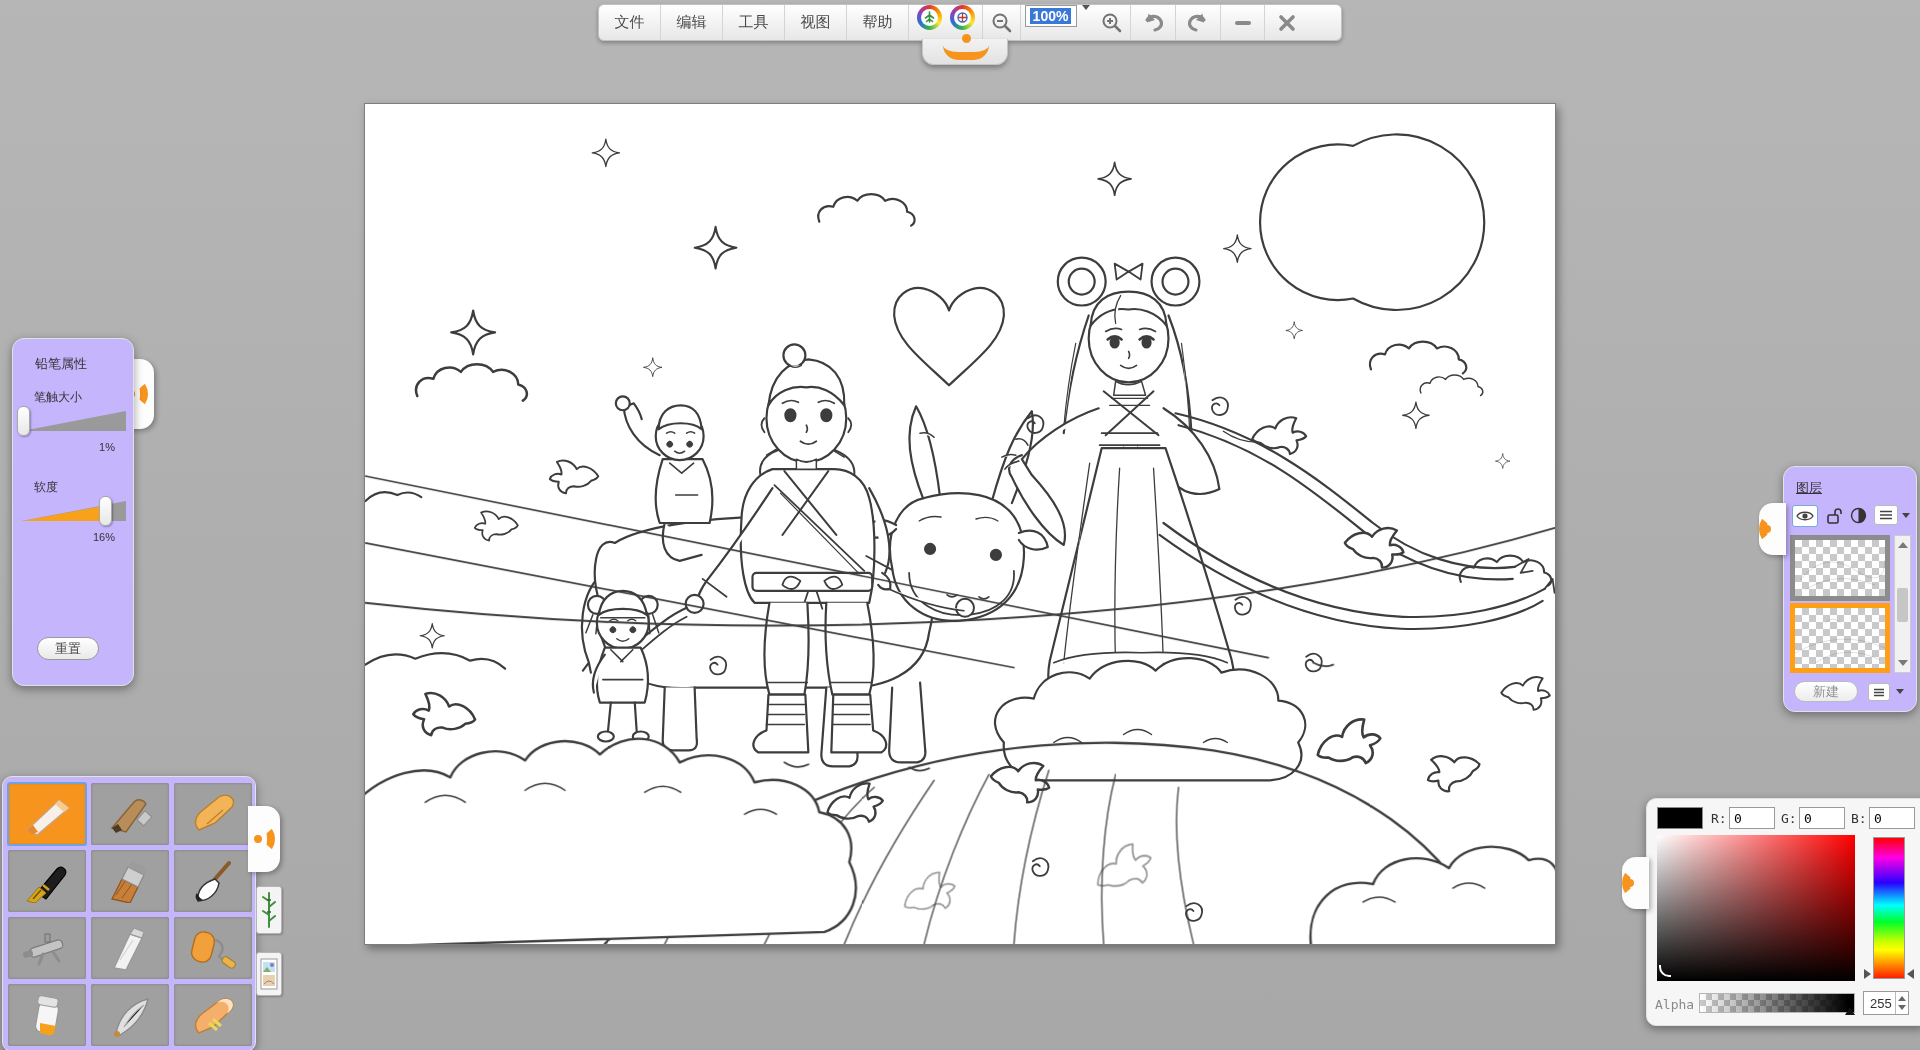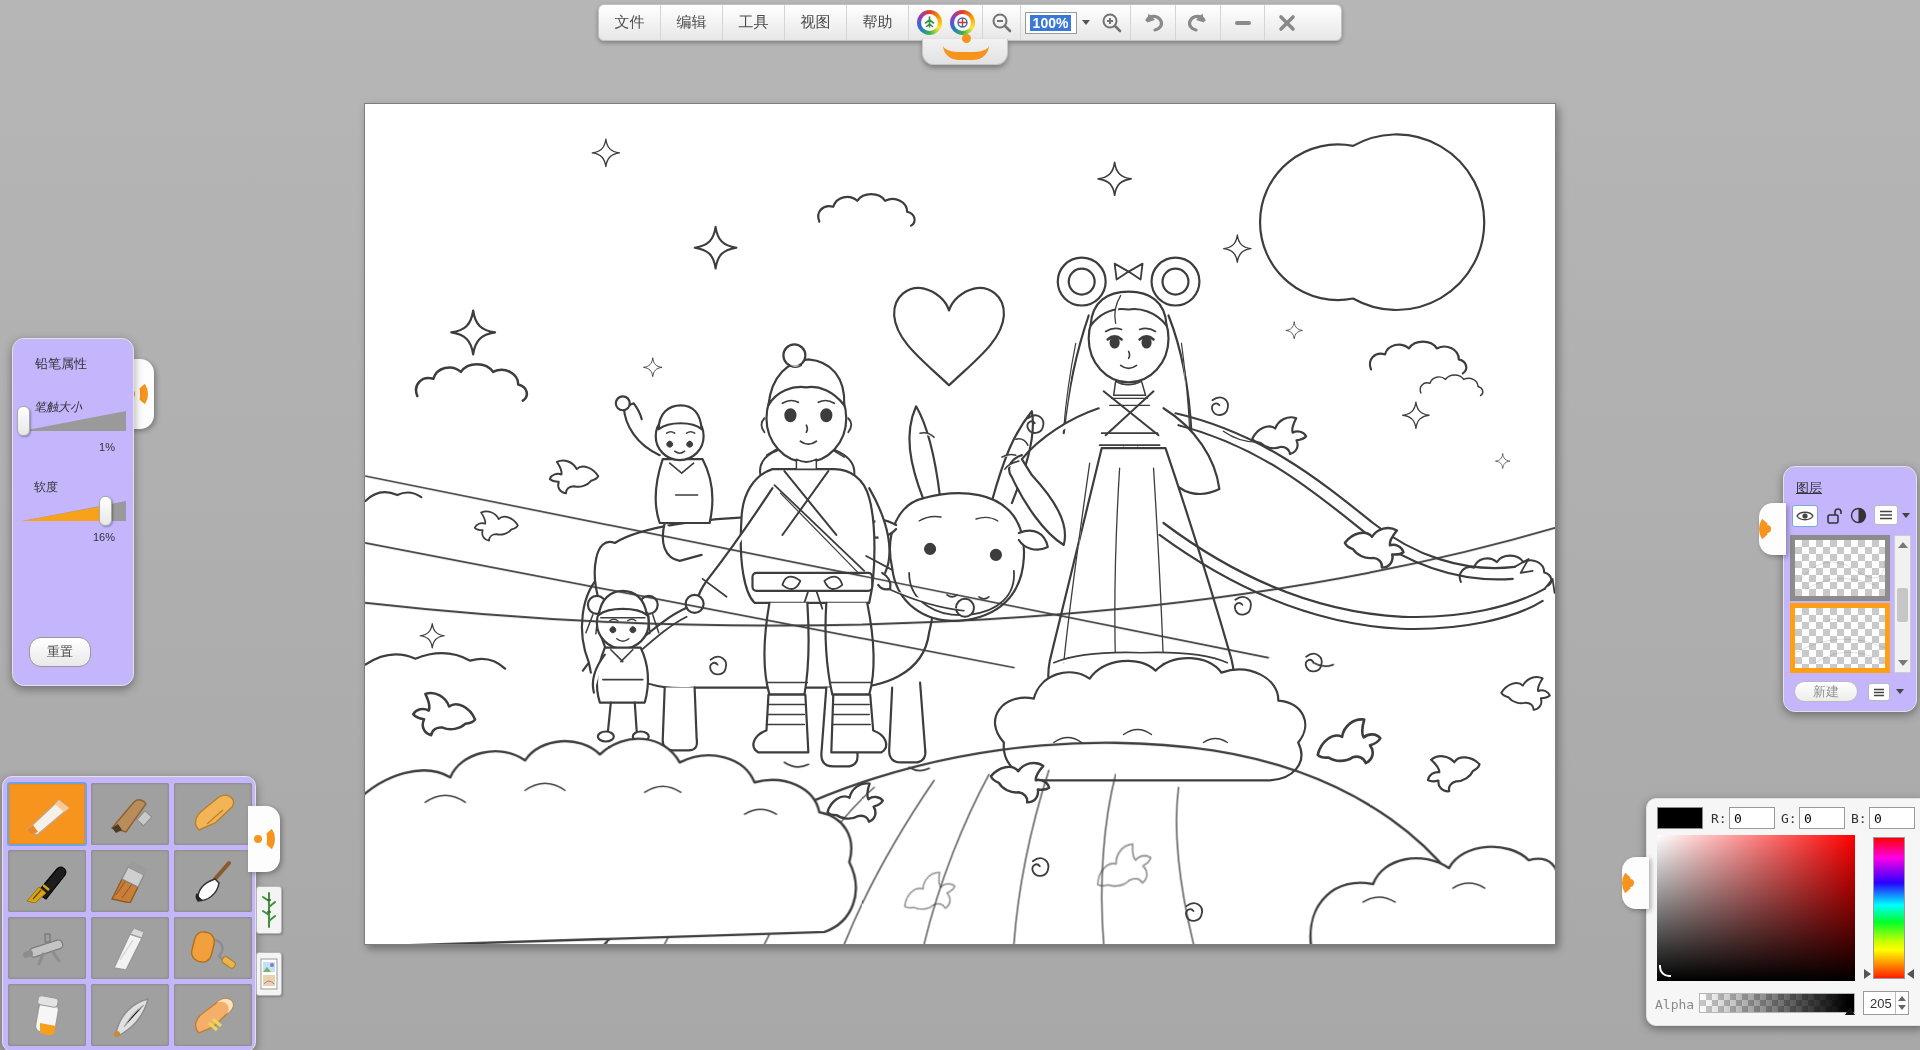--- a/index.html
+++ b/index.html
@@ -15,21 +15,21 @@
                 border-right:8px solid #f7941d; border-radius:50%; }
   .crescent-l { position:absolute; width:18px; height:26px; border:7px solid transparent;
                 border-left:8px solid #f7941d; border-radius:50%; }
 
   
   .toolbar { position:absolute; left:598px; top:4px; width:744px; height:37px;
              background:linear-gradient(#ffffff,#e7e7e7); border:1px solid #c2c2c2; border-radius:6px;
              box-shadow:0 2px 4px rgba(0,0,0,.3); display:flex; align-items:stretch; }
   .menu-btn { width:62px; display:flex; align-items:center; justify-content:center;
               font-size:15px; color:#4a4a4a; border-right:1px solid #d4d4d4; cursor:default; }
-  .tb-sec { display:flex; align-items:center; justify-content:center; border-right:1px solid #d4d4d4; }
+  .tb-sec { display:flex; align-items:flex-start; justify-content:center; border-right:1px solid #d4d4d4; }
   .rainbow { width:25px; height:25px; border-radius:50%;
              background:conic-gradient(#e23b2e,#f59a00,#ffe53b,#37b34a,#2b6fd4,#8d3fc0,#e23b2e);
              position:relative; margin:0 4px; }
   .rainbow::after { content:""; position:absolute; inset:4px; background:#fdfdfd; border-radius:50%; }
   .rainbow svg { position:absolute; inset:4px; z-index:2; }
   .zoom-box { width:52px; height:22px; background:#fff; border:1px solid #9a9a9a; display:flex;
               align-items:center; justify-content:center; }
   .zoom-box span { background:#3a78d8; color:#fff; font-weight:bold; font-size:14px; padding:0 3px; }
   .caret { width:0; height:0; border-left:4px solid transparent; border-right:4px solid transparent;
            border-top:5px solid #555; }
@@ -47,21 +47,21 @@
   .pencil-panel { left:12px; top:338px; width:122px; height:348px; }
   .pencil-panel .title { position:absolute; left:22px; top:16px; font-size:13px; color:#333; }
   .pp-label { position:absolute; left:21px; font-size:12px; color:#333; }
   .wedge-wrap { position:absolute; left:9px; width:104px; height:20px; }
   .wedge { position:absolute; inset:0; clip-path:polygon(0 100%,100% 0,100% 100%); background:#9a9a9a; }
   .wedge-fill { position:absolute; left:0; top:0; bottom:0; clip-path:polygon(0 100%,121% 0,121% 100%);
                 background:#f8a11b; }
   .slider-handle { position:absolute; width:13px; height:30px; background:linear-gradient(#fff,#e7e7e7);
                    border:1px solid #a8a8a8; border-radius:6px; box-shadow:1px 1px 2px rgba(0,0,0,.3); }
   .pp-value { position:absolute; font-size:11px; color:#333; }
-  .reset-btn { position:absolute; left:16px; top:298px; width:62px; height:30px; border:1px solid #999;
+  .reset-btn { position:absolute; left:24px; top:298px; width:62px; height:23px; border:1px solid #999;
                border-radius:12px; background:linear-gradient(#fff,#e9e9e9); font-size:13px; color:#444;
                display:flex; align-items:center; justify-content:center; }
 
   
   .tool-palette { left:2px; top:776px; width:254px; height:276px; border-radius:10px; }
   .tool-grid { position:absolute; left:5px; top:6px; display:grid; grid-template-columns:repeat(3,78px);
                grid-auto-rows:62px; gap:5px; }
   .tool-cell { background:#a0a0a0; border-radius:2px; display:flex; align-items:center; justify-content:center;
                box-shadow:inset 0 0 3px rgba(0,0,0,.25); }
   .tool-cell.selected { background:#f7941d; outline:2px solid #6ea3e0; outline-offset:-1px; }
@@ -418,21 +418,21 @@
       <path d="M 948,845 C 942,800 974,774 1010,782 C 1020,755 1060,748 1086,766 C 1100,740 1146,738 1166,758 C 1188,752 1196,766 1196,780 L 1196,845 Z"></path>
       <path d="M 1000,800 q 16,-10 32,0 M 1090,786 q 16,-10 32,0" stroke-width="1.5"></path>
     </g>
   </g>
 </svg>
 </div>
 
 <div class="panel pencil-panel">
   <div class="title">铅笔属性</div>
 
-  <div class="pp-label" style="top:60px;font-style:italic;">笔触大小</div>
+  <div class="pp-label" style="top:50px;">笔触大小</div>
   <div class="wedge-wrap" style="top:72px;">
     <div class="wedge"></div>
   </div>
   <div class="slider-handle" style="left:4px; top:67px;"></div>
   <div class="pp-value" style="right:18px; top:102px;">1%</div>
 
   <div class="pp-label" style="top:140px;">软度</div>
   <div class="wedge-wrap" style="top:162px;">
     <div class="wedge"></div>
     <div class="wedge-fill" style="width:86%;"></div>
@@ -633,21 +633,21 @@
     <div class="sv-marker"></div>
   </div>
   <div class="hue-bar"></div>
   <div class="hue-mark-l"></div>
   <div class="hue-mark-r"></div>
 
   <div class="alpha-label mono">Alpha</div>
   <div class="alpha-track"></div>
   <div class="alpha-mark"></div>
   <div class="alpha-box">
-    <span>205</span>
+    <span>255</span>
   </div>
   <div class="spinner">
     <div class="spin-up"></div>
     <div class="spin-dn"></div>
   </div>
 
   <div class="side-tab" style="left:-25px; top:58px; width:27px; height:52px; border-radius:14px 0 0 14px;">
     <div class="orange-dot" style="left:4px; top:22px;"></div>
     <div class="crescent-l" style="left:0px; top:13px;"></div>
   </div>

